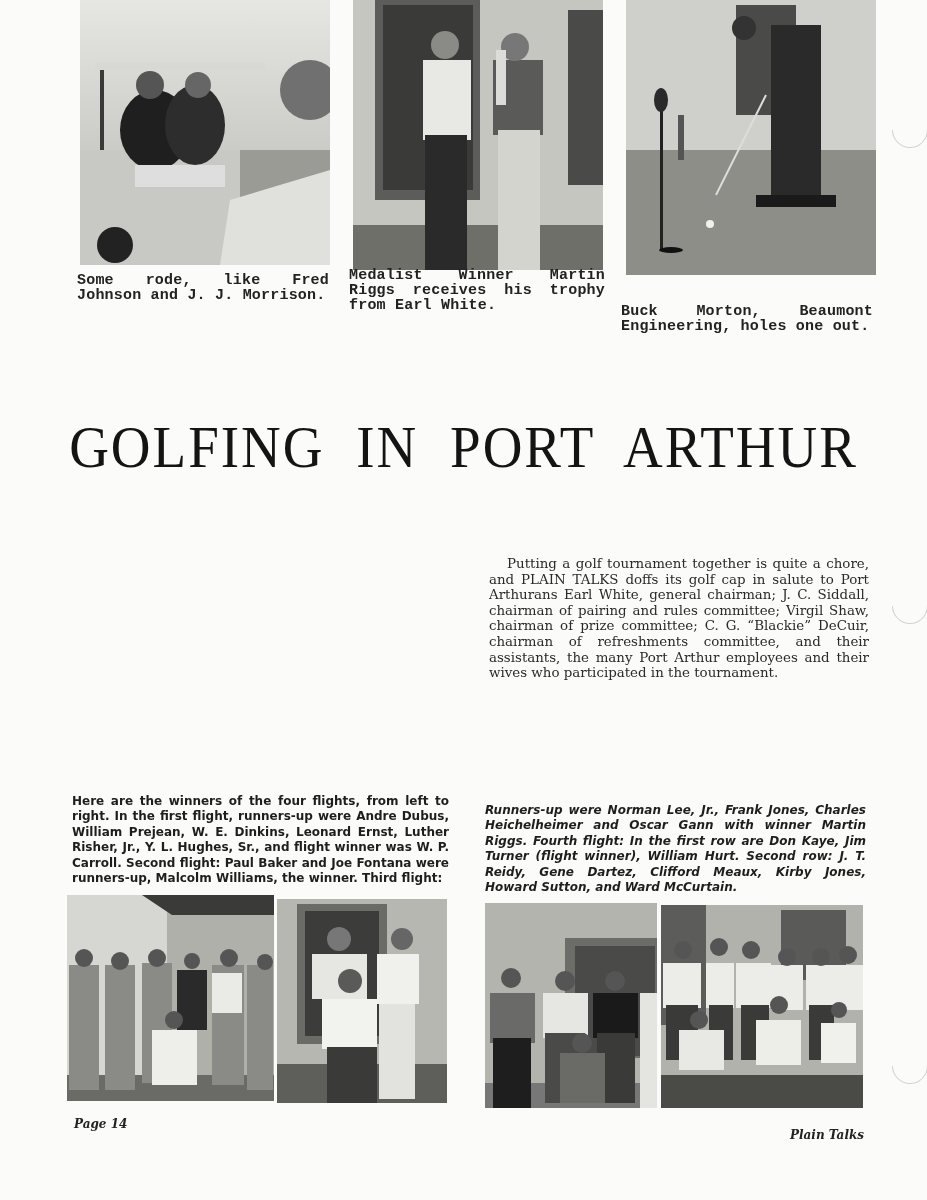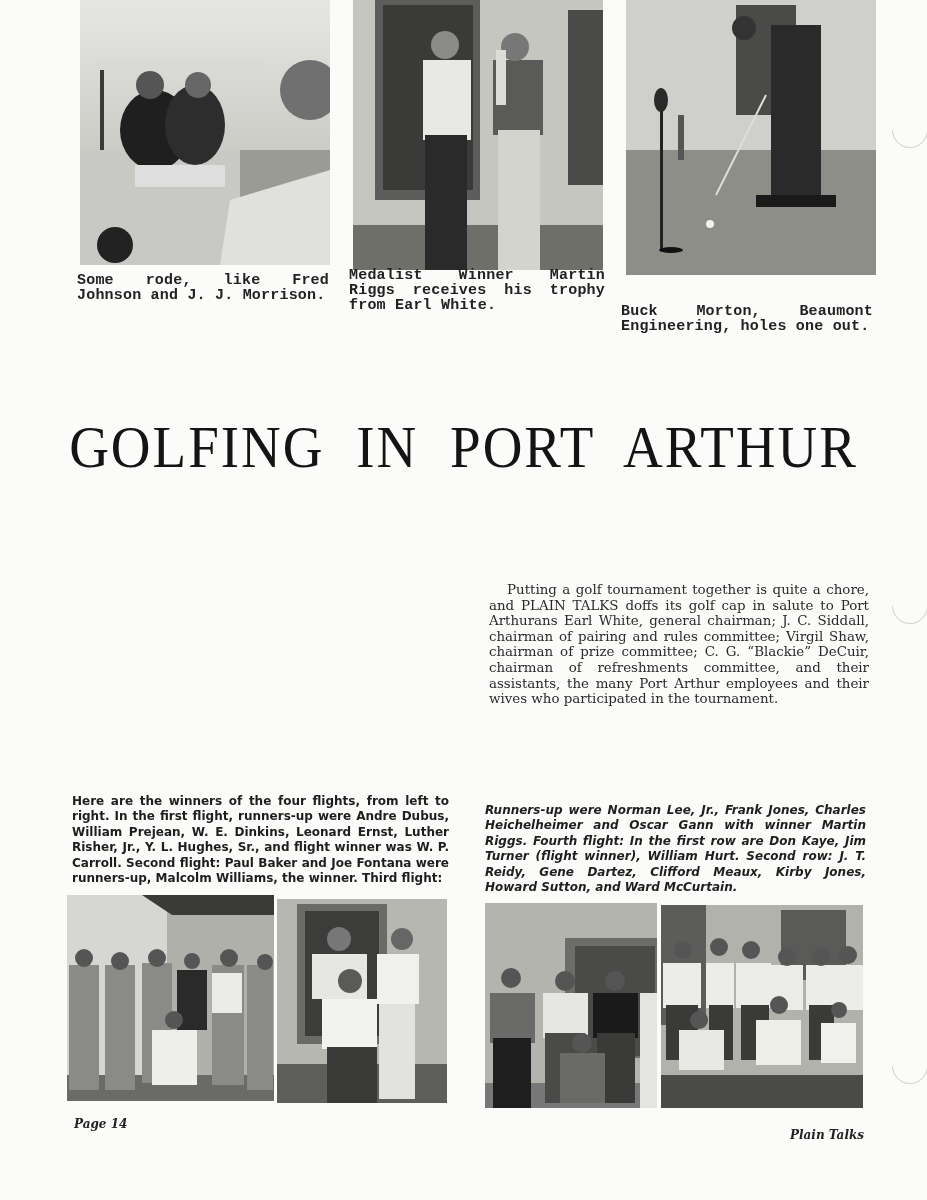--- a/index.html
+++ b/index.html
@@ -138,21 +138,21 @@
     <circle cx="84" cy="224" r="4" fill="#f0f0ee"></circle>
     <rect x="52" y="115" width="6" height="45" fill="#555"></rect>
   </svg>
 </div>
 <div class="caption" style="left:621px; top:279px; width:252px;margin-top:25px;">Buck Morton, Beaumont Engineering, holes one out.</div>
 
 <div class="title">GOLFING IN PORT ARTHUR</div>
 
 <div class="body-col" style="left:73px; top:546px; width:379px;">
 </div>
-<div class="body-col" style="left:489px; top:582px; width:380px;">
+<div class="body-col" style="left:489px; top:556px; width:380px;">
   <p>Putting a golf tournament together is quite a chore, and PLAIN TALKS doffs its golf cap in salute to Port Arthurans Earl White, general chairman; J. C. Siddall, chairman of pairing and rules committee; Virgil Shaw, chairman of prize committee; C. G. “Blackie” DeCuir, chairman of refreshments committee, and their assistants, the many Port Arthur employees and their wives who participated in the tournament.</p>
 </div>
 
 <div class="sans-col" style="left:72px; top:794px; width:377px;">Here are the winners of the four flights, from left to right. In the first flight, runners-up were Andre Dubus, William Prejean, W. E. Dinkins, Leonard Ernst, Luther Risher, Jr., Y. L. Hughes, Sr., and flight winner was W. P. Carroll. Second flight: Paul Baker and Joe Fontana were runners-up, Malcolm Williams, the winner. Third flight:</div>
 <div class="sans-col" style="left:485px; top:803px; width:381px;font-style:italic;">Runners-up were Norman Lee, Jr., Frank Jones, Charles Heichelheimer and Oscar Gann with winner Martin Riggs. Fourth flight: In the first row are Don Kaye, Jim Turner (flight winner), William Hurt. Second row: J. T. Reidy, Gene Dartez, Clifford Meaux, Kirby Jones, Howard Sutton, and Ward McCurtain.</div>
 
 <div class="photo" style="left:67px; top:895px; width:207px; height:206px;">
   <svg viewBox="0 0 207 206" preserveAspectRatio="none">
     <rect width="207" height="206" fill="#d6d6d2"></rect>
     <rect x="100" y="0" width="107" height="180" fill="#b0b0ab"></rect>

